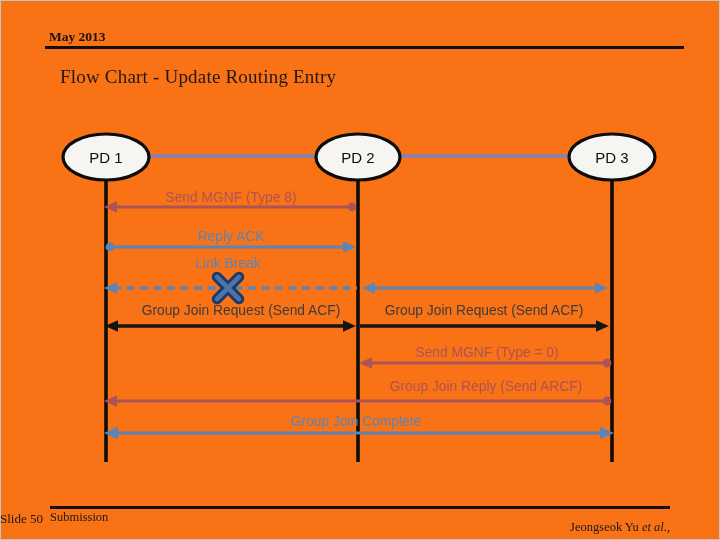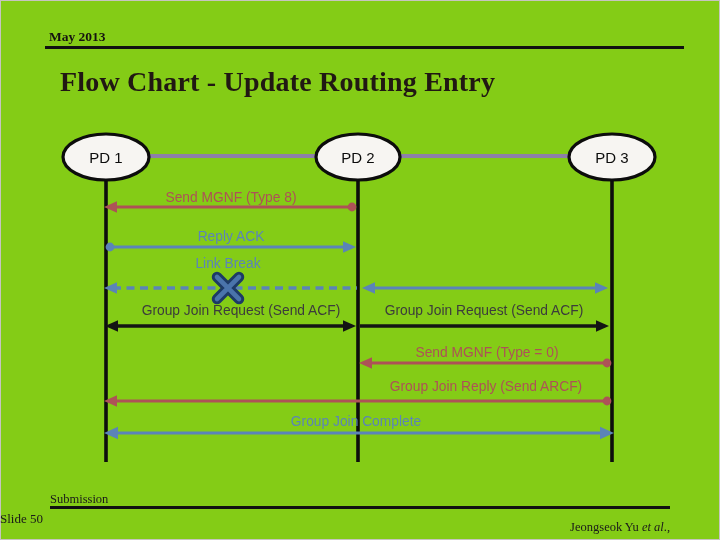--- a/index.html
+++ b/index.html
@@ -1,36 +1,36 @@
 <!DOCTYPE html>
 <html><head>
 <meta charset="utf-8">
 <style>
   html,body{margin:0;padding:0;background:#e9e7e4;}
   .slide{
     position:relative;width:720px;height:540px;margin:0 auto;
-    background:#84cc16;overflow:hidden;
+    background:#f97316;overflow:hidden;
     box-shadow:inset 0 0 0 1px #c7c4c0;
     font-family:"Liberation Serif", serif;
   }
   .hdr-date{position:absolute;left:49px;top:29px;font-size:13.5px;font-weight:bold;color:#151210;}
   .hdr-doc{position:absolute;right:36px;top:31px;font-size:13.5px;font-weight:bold;color:#151210;}
   .hdr-rule{position:absolute;left:45px;top:46px;width:639px;height:3px;background:#111;}
   .slide-title{
     position:absolute;left:60px;top:66px;width:640px;
-    font-size:28px;font-weight:bold;color:#211813;letter-spacing:.2px;
+    font-size:19px;font-weight:normal;color:#211813;letter-spacing:.2px;
   }
   svg.diagram{position:absolute;left:0;top:120px;}
   svg .node-label{font-family:"Liberation Sans",sans-serif;font-size:15px;fill:#0c0c0c;}
   svg .msg{font-family:"Liberation Sans",sans-serif;font-size:13.8px;}
   svg .msg-red{fill:#ad5257;}
   svg .msg-blue{fill:#5b84b8;}
   svg .msg-dark{fill:#3c3c3c;}
   .ftr-rule{position:absolute;left:50px;top:506px;width:620px;height:3px;background:#111;}
-  .ftr-submission{position:absolute;left:50px;top:492px;font-size:12.5px;color:#1a1a1a;}
+  .ftr-submission{position:absolute;left:50px;top:510px;font-size:12.5px;color:#1a1a1a;}
   .ftr-slide{position:absolute;left:0;top:511px;width:617px;text-align:left;font-size:13px;color:#1a1a1a;}
   .ftr-author{position:absolute;right:50px;top:520px;text-align:right;font-size:12.5px;color:#1a1a1a;line-height:14.5px;}
   .ftr-author .etal{font-style:italic;}
 </style>
 </head>
 <body>
 
 <div class="slide">
 
   <div class="hdr-date">May 2013</div>

